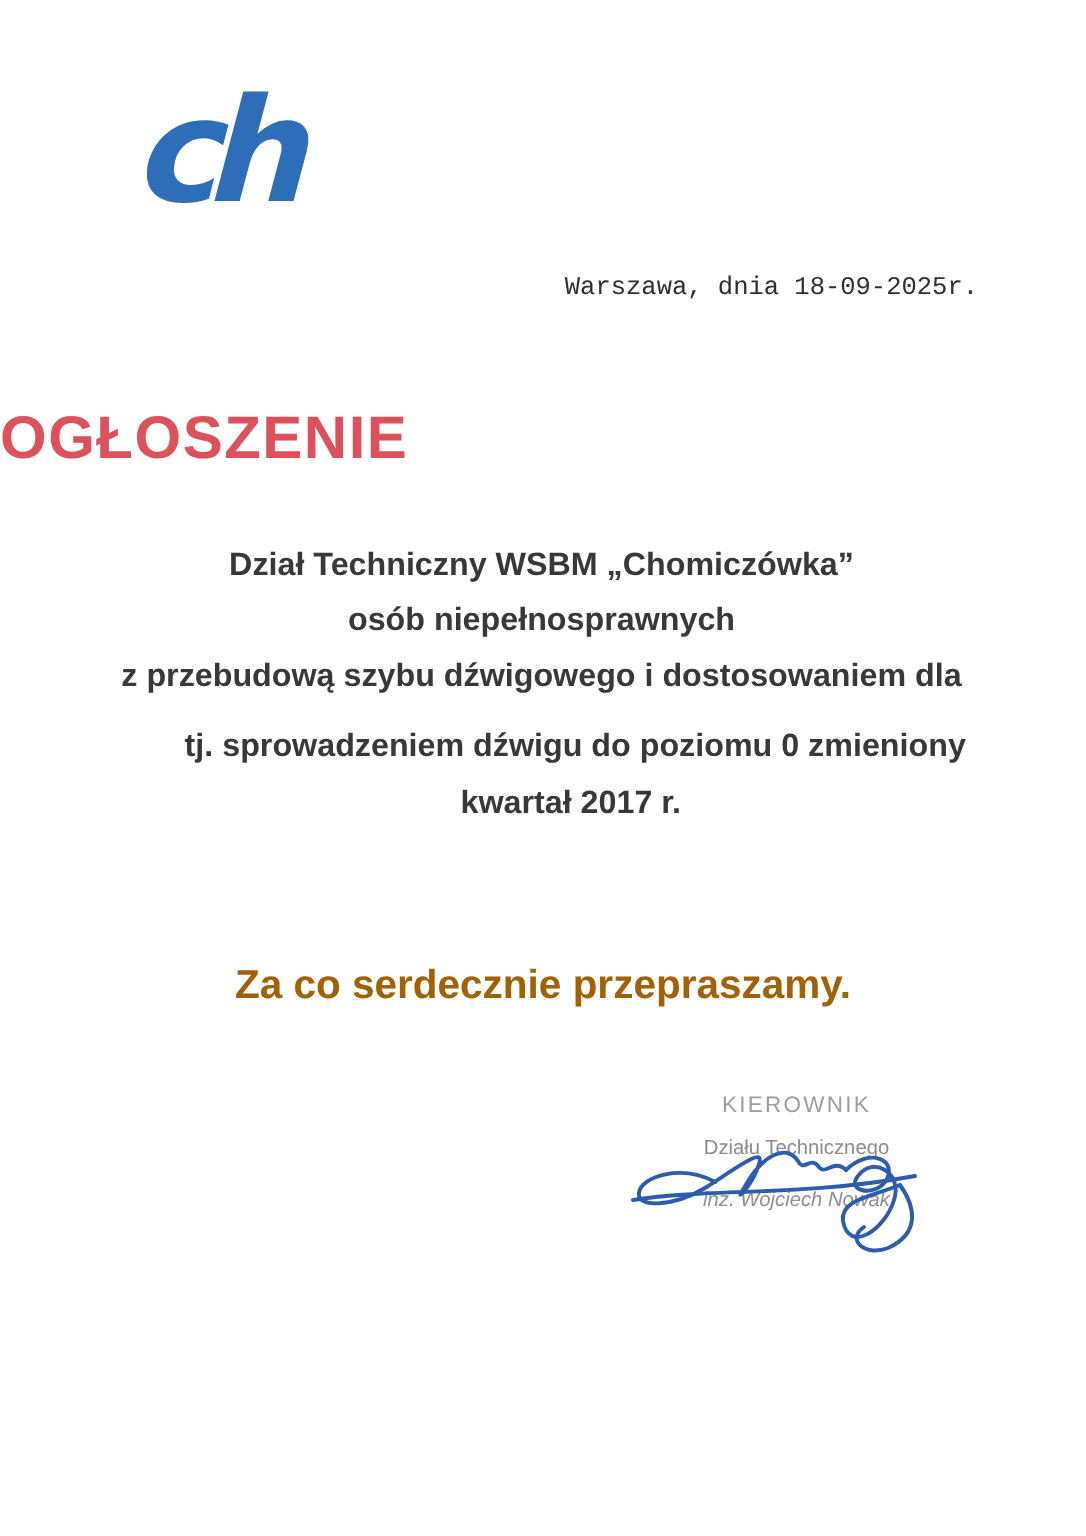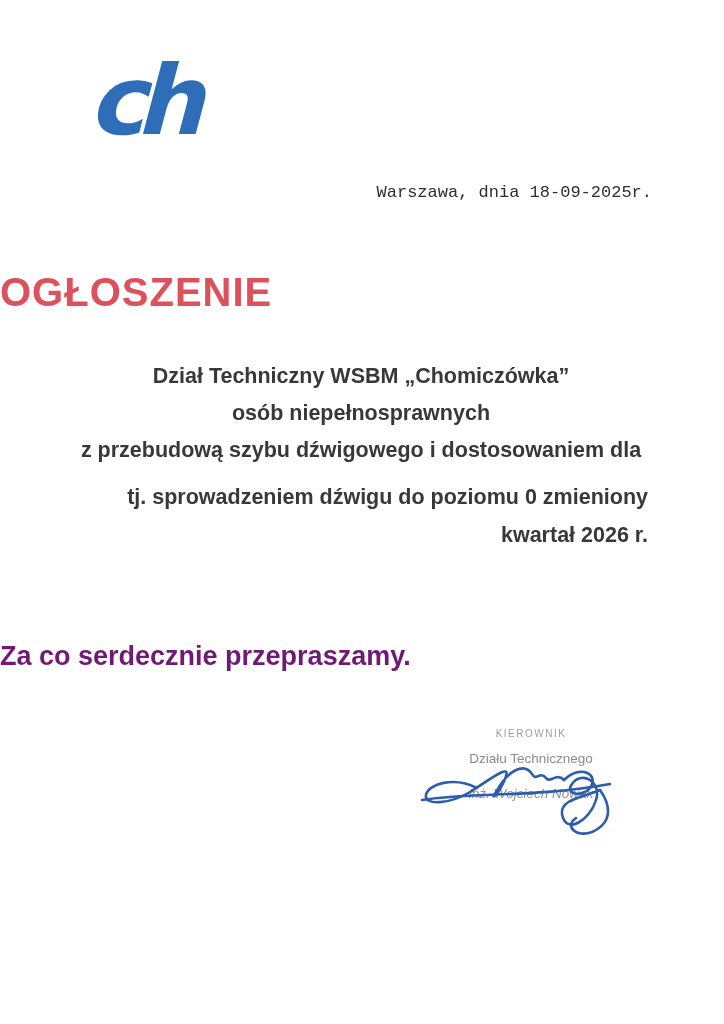--- a/index.html
+++ b/index.html
@@ -76,33 +76,34 @@
     margin-top:20px;
   }
 
   
   .body-block {
     position:absolute; left:74px; right:76px; top:358px;
     font-size:21.5px; font-weight:bold; color:#383838;
   }
   .line { white-space:pre; }
   .para-announce { text-align:center; line-height:37px; }
-  .para-detail   { text-align:right;  line-height:38px; margin-top:9px;margin-left:39px; }
+  .para-detail   { text-align:center;  line-height:38px; margin-top:9px;margin-left:39px; }
   .apology {
     position:absolute; left:0; right:0; top:641px;
-    font-size:27px; font-weight:bold; color:#701a75;
+    text-align:center;
+    font-size:27px; font-weight:bold; color:#a16207;
   }
 
   
   .signature-block {
     position:absolute; left:436px; top:728px; width:190px;
     text-align:center;
   }
   .stamp-role1 {
-    font-size:10px; color:#9d9d9d; letter-spacing:1.5px;
+    font-size:15px; color:#9d9d9d; letter-spacing:1.5px;
   }
   .stamp-role2 {
     font-size:13.5px; color:#8b8b8b; margin-top:12px;
   }
   .stamp-name {
     margin-top:20px;
     font-size:13.5px; font-style:italic; color:#8f8f8f;
     white-space:nowrap;
   }
   .handwriting {
@@ -125,21 +126,21 @@
   <div class="title">OGŁOSZENIE</div>
 
   <div class="body-block">
     <div class="para-announce">
       <div class="line">Dział Techniczny WSBM „Chomiczówka”</div>
       <div class="line">osób niepełnosprawnych</div>
       <div class="line">z przebudową szybu dźwigowego i dostosowaniem dla</div>
     </div>
     <div class="para-detail">
       <div class="line"> tj. sprowadzeniem dźwigu do poziomu 0 zmieniony</div>
-      <div class="line">kwartał 2026 r.</div>
+      <div class="line">kwartał 2017 r.</div>
     </div>
   </div>
 
   <div class="apology">Za co serdecznie przepraszamy.</div>
 
   <div class="signature-block">
     <div class="stamp-role1">KIEROWNIK</div>
     <div class="stamp-role2">Działu Technicznego</div>
     <div class="stamp-name">inż. Wojciech Nowak</div>
     <svg class="handwriting" viewBox="0 0 230 100" fill="none" xmlns="http://www.w3.org/2000/svg">

